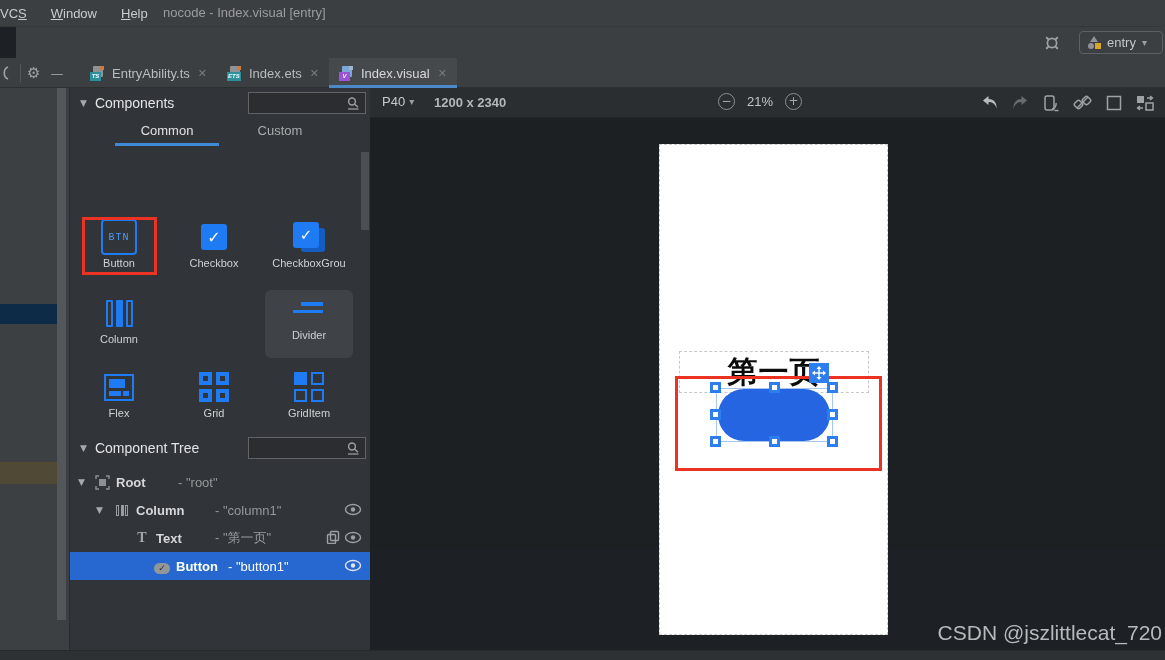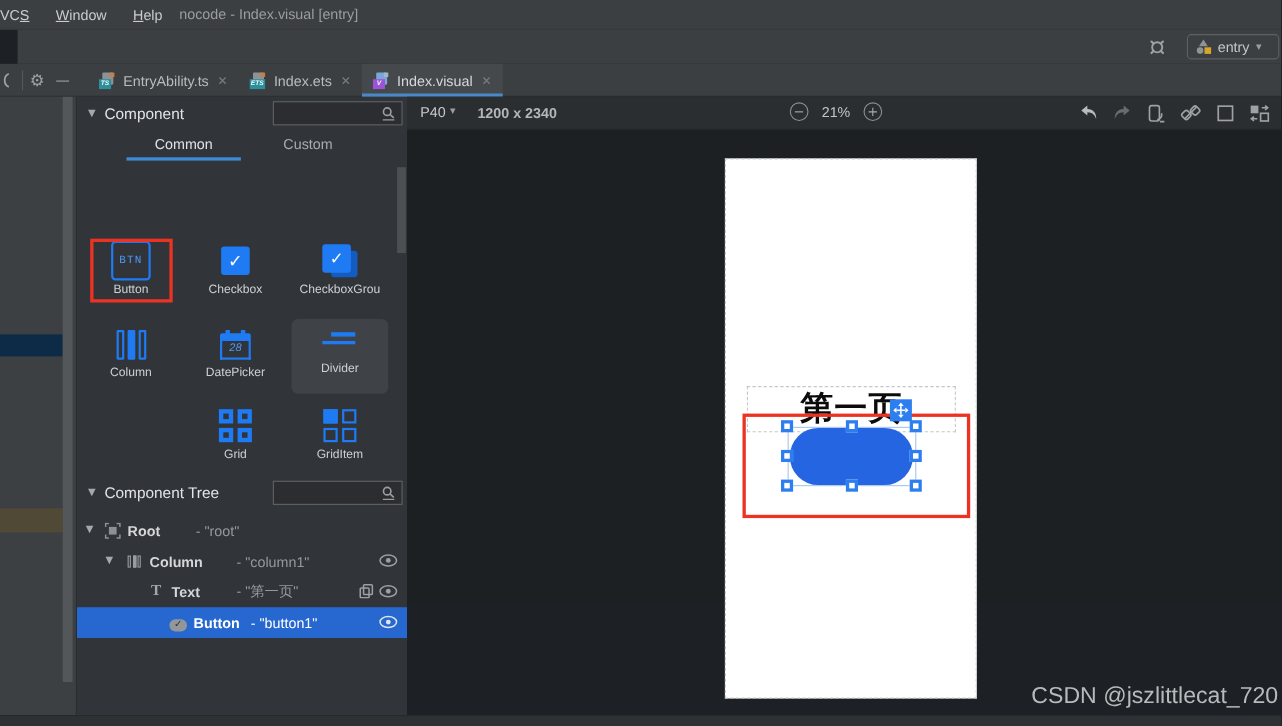--- a/index.html
+++ b/index.html
@@ -251,21 +251,21 @@
 
   <div class="sidebar">
     <div class="band-blue"></div>
     <div class="band-olive"></div>
     <div class="sb-scroll"></div>
   </div>
 
   <div class="cpanel">
     <div class="panel-head">
       <span class="arrow-down">▼</span>
-      <span class="panel-title">Component</span>
+      <span class="panel-title">Components</span>
       <div class="searchbox">
         <input style="">
         <svg class="mag" viewBox="0 0 15 15">
           <circle cx="6" cy="5.5" r="3.4" fill="none" stroke="#9a9da0" stroke-width="1.5"></circle>
           <line x1="8.5" y1="8" x2="12" y2="11.2" stroke="#9a9da0" stroke-width="1.5"></line>
           <line x1="2" y1="13" x2="12.5" y2="13" stroke="#9a9da0" stroke-width="1.3"></line>
         </svg>
       </div>
     </div>
     <div class="ctabs">
@@ -300,41 +300,40 @@
       <div class="card" style="left:5px;top:144px">
         <div class="icoarea">
             <div class="ic ic-column">
               <i></i>
               <i class="fill"></i>
               <i></i>
             </div>
           </div>
         <div class="clabel">Column</div>
       </div>
-      <div class="card" style="left:100px;top:144px">
-        <div class="icoarea">
-            <div class="ic ic-datepicker">
-          <i class="peg" style="left:5px"></i>
-              <i class="peg" style="right:5px"></i>
-              <i class="top"></i>
-          <i class="body">28</i>
-            </div>
-          </div>
-        <div class="clabel">DatePicker</div>
-      </div>
       <div class="card hovered" style="left:195px;top:140px;height:68px">
         <div class="icoarea">
             <div class="ic ic-divider">
               <i class="l1"></i>
               <i class="l2"></i>
             </div>
           </div>
         <div class="clabel">Divider</div>
       </div>
 
+      <div class="card" style="left:5px;top:218px">
+        <div class="icoarea">
+            <div class="ic ic-flex">
+              <i class="a"></i>
+              <i class="b"></i>
+              <i class="c"></i>
+            </div>
+          </div>
+        <div class="clabel">Flex</div>
+      </div>
       <div class="card" style="left:195px;top:218px">
         <div class="icoarea">
             <div class="ic ic-griditem">
               <i class="fill"></i>
               <i></i>
               <i></i>
               <i></i>
             </div>
           </div>
         <div class="clabel">GridItem</div>

